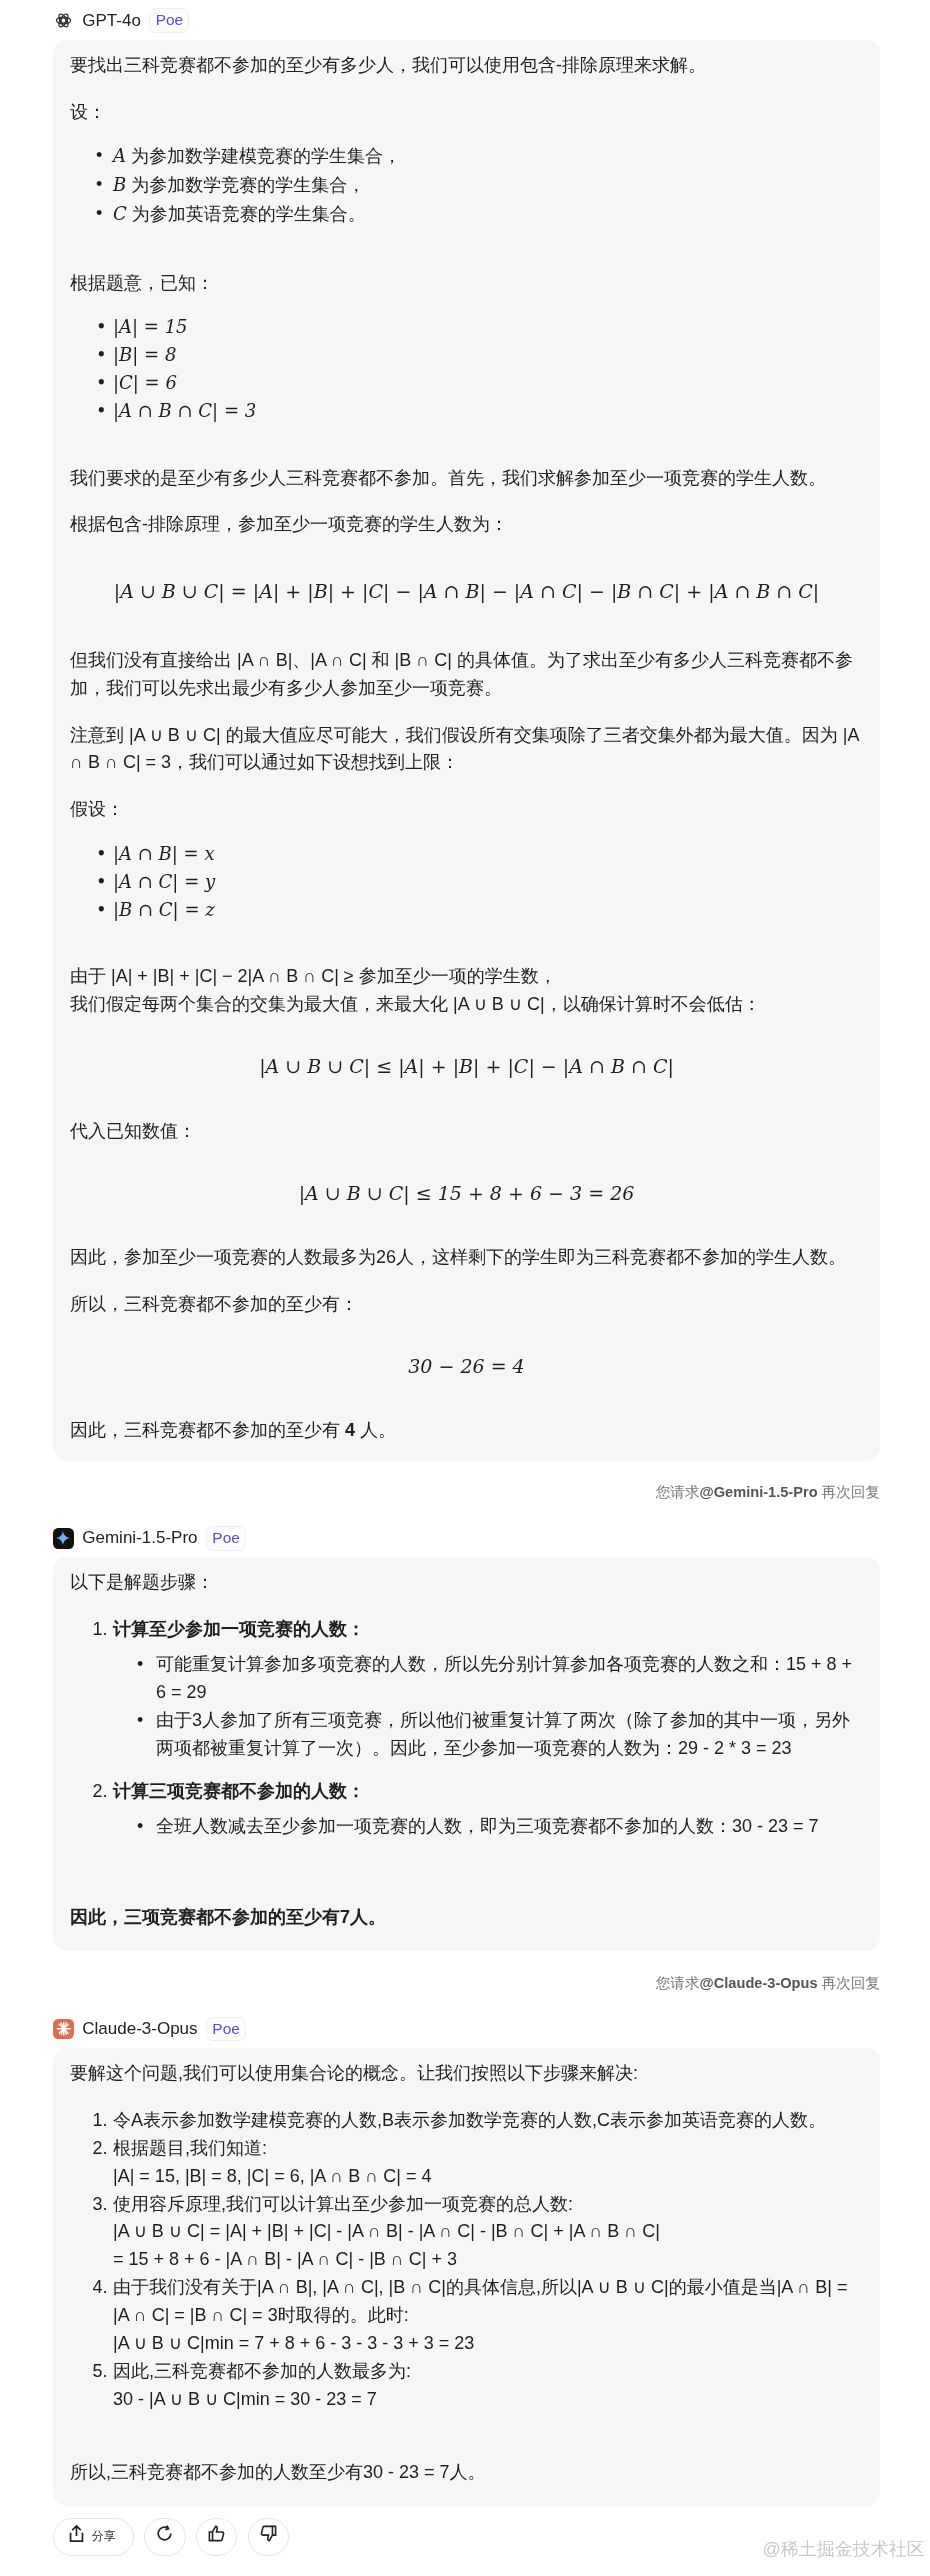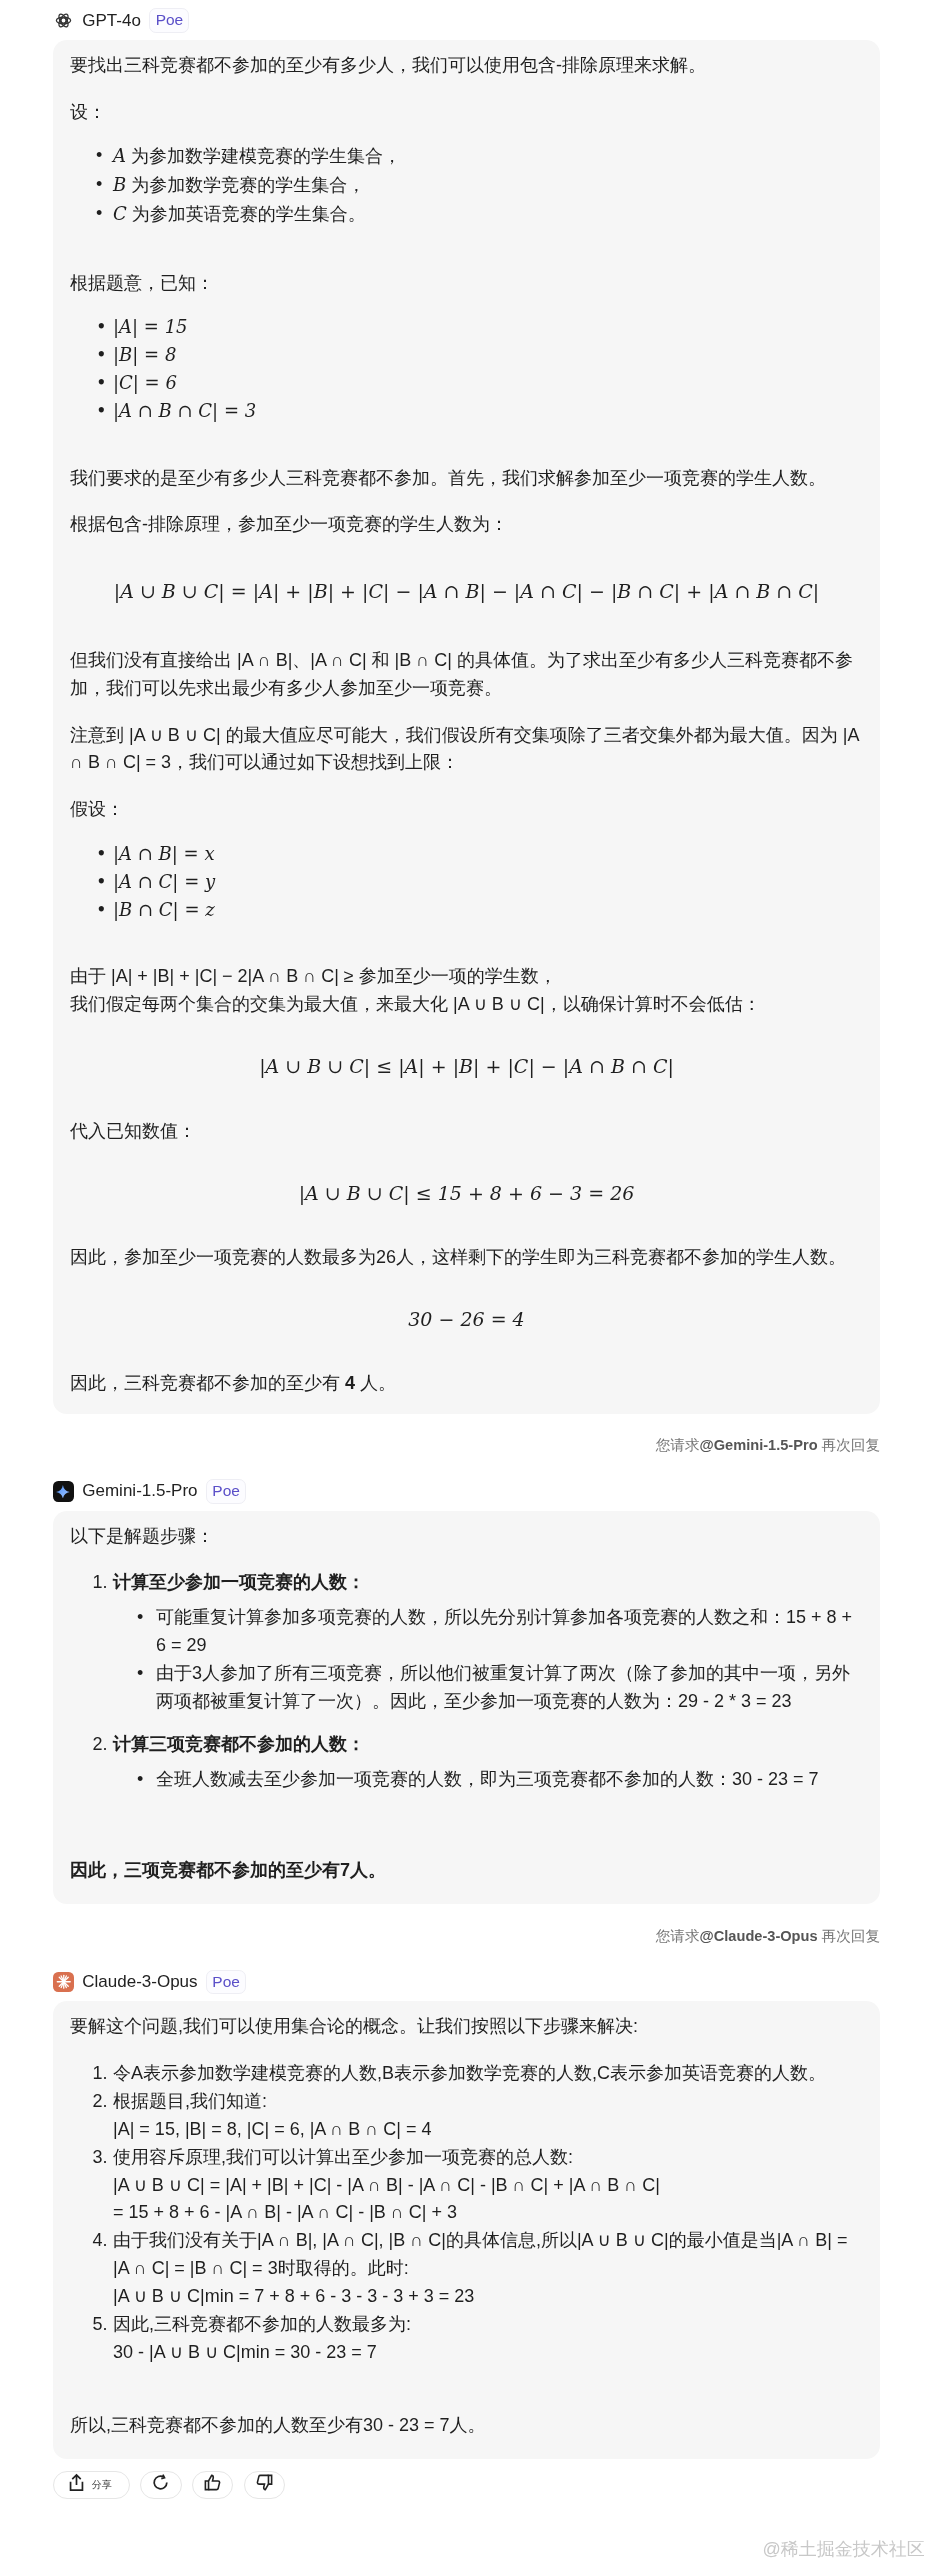--- a/index.html
+++ b/index.html
@@ -64,24 +64,24 @@
   ol.steps > li .num { position: absolute; left: 22.4px; top: 0; }
   ol.steps > li ul { margin: 6.9px 0 0 0; }
   ol.steps > li ul li { padding-left: 43px; }
   ol.steps > li ul li::before { left: 24px; }
   ol.tight > li { margin-bottom: 0; }
   .bold { font-weight: bold; }
   .actions {
     display: flex; gap: 10.3px; margin-top: 12px; align-items: center;
   }
   .act-btn {
-    height: 28px; min-width: 38px; border: 0.9px solid #e6e6e6;
+    height: 38px; min-width: 38px; border: 0.9px solid #e6e6e6;
     border-radius: 19px; background: #fff;
     display: flex; align-items: center; justify-content: center;
-    gap: 6.9px; padding: 0 10.3px; font-size: 10px; color: #333;
+    gap: 6.9px; padding: 0 10.3px; font-size: 12px; color: #333;
   }
   .act-btn.share { padding: 0 17px 0 13.8px; }
   .watermark {
     position: absolute; right: 5.2px; bottom: 12px;
     font-size: 18px; color: #c8c8c8;
   }
 </style>
 </head>
 <body>
 
@@ -127,20 +127,21 @@
       <li class="math">|B ∩ C| = z</li>
     </ul>
     <p style="margin-bottom:0">
       <span>由于 |A| + |B| + |C| − 2|A ∩ B ∩ C| ≥ 参加至少一项的学生数，</span><br>
       <span>我们假定每两个集合的交集为最大值，来最大化 |A ∪ B ∪ C|，以确保计算时不会低估：</span>
     </p>
     <div class="math-display">|A ∪ B ∪ C| ≤ |A| + |B| + |C| − |A ∩ B ∩ C|</div>
     <p style="margin-bottom:0">代入已知数值：</p>
     <div class="math-display">|A ∪ B ∪ C| ≤ 15 + 8 + 6 − 3 = 26</div>
     <p>因此，参加至少一项竞赛的人数最多为26人，这样剩下的学生即为三科竞赛都不参加的学生人数。</p>
+    <p style="margin-bottom:0">所以，三科竞赛都不参加的至少有：</p>
     <div class="math-display">30 − 26 = 4</div>
     <p>
       <span>因此，三科竞赛都不参加的至少有 </span><b>4</b><span> 人。</span>
     </p>
   </div>
 
   <div class="retry-note">
     <span>您请求</span><b>@Gemini-1.5-Pro</b><span> 再次回复</span>
   </div>
 

